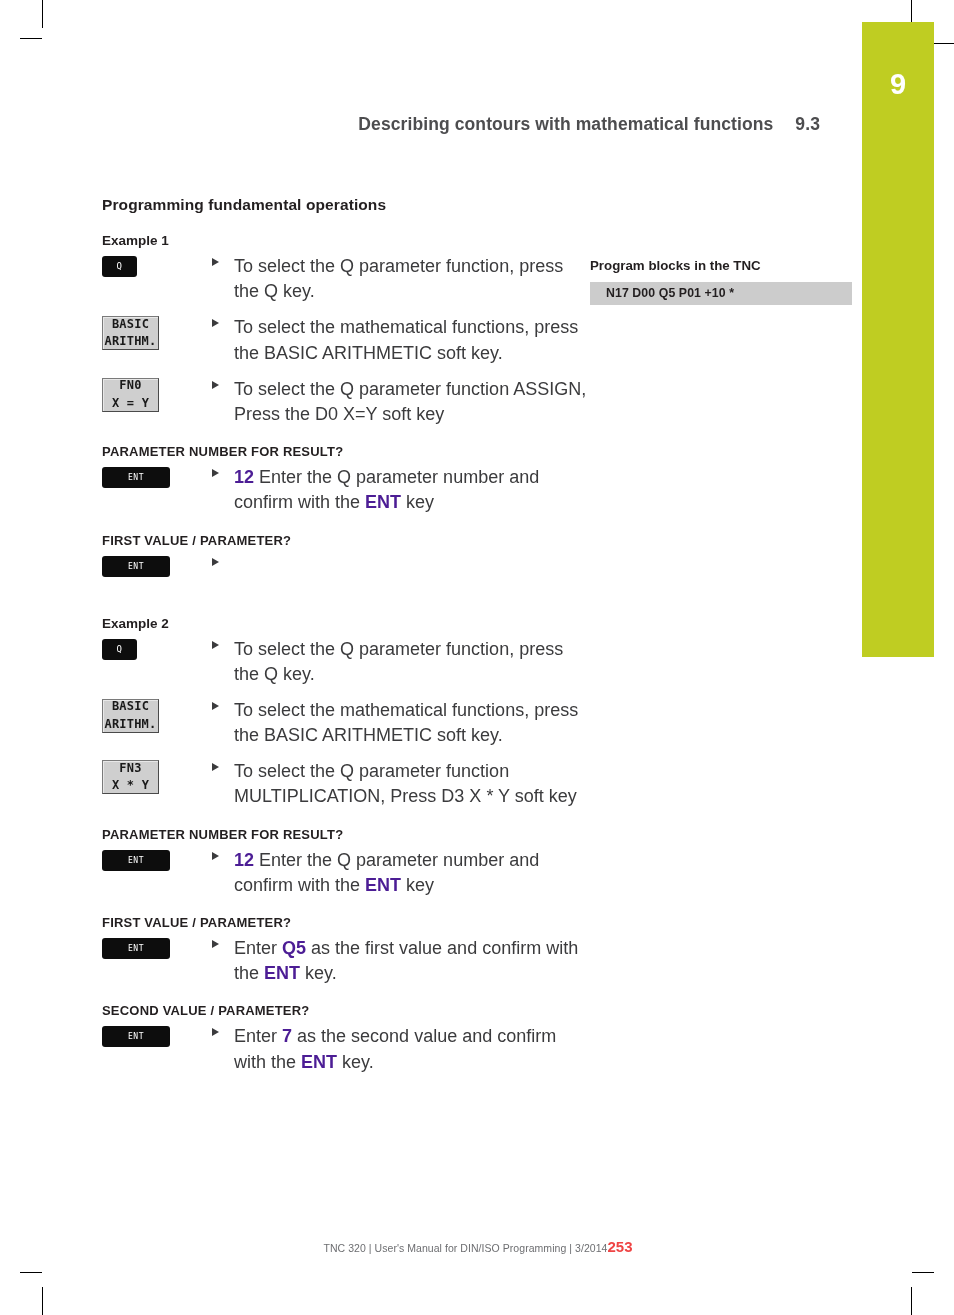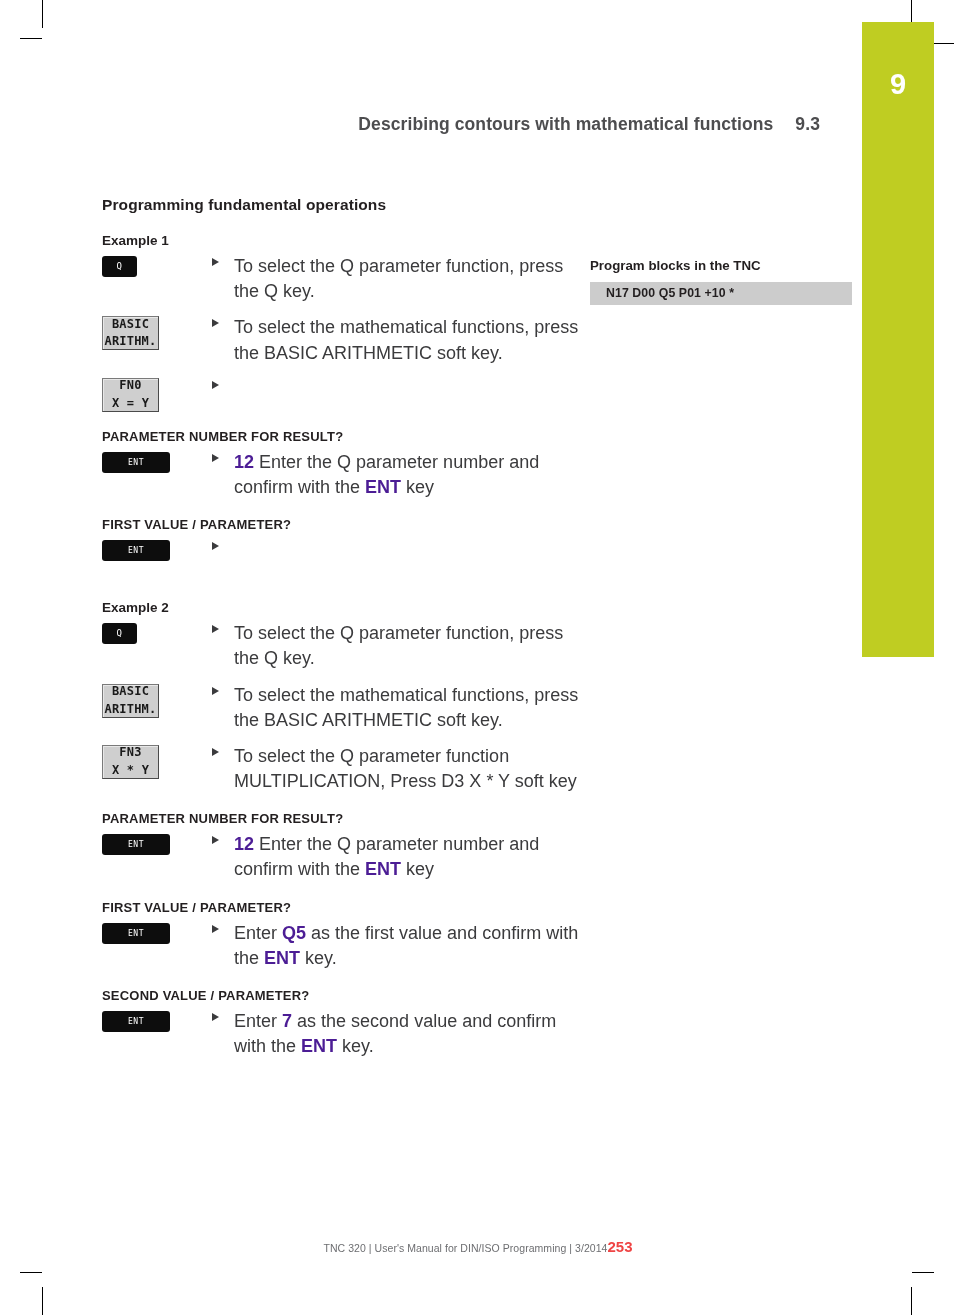--- a/index.html
+++ b/index.html
@@ -259,20 +259,21 @@
       <div class="step">
         <div class="key-col">
           <div class="softkey">
             <span>FN0</span>
             <span>X = Y</span>
           </div>
         </div>
         <div class="bullet-col">
           <span class="tri"></span>
         </div>
+        <div class="text-col">To select the Q parameter function ASSIGN, Press the D0 X=Y soft key</div>
       </div>
       <div class="gap-sm"></div>
       <div class="dialog-prompt">PARAMETER NUMBER FOR RESULT?</div>
       <div class="step">
         <div class="key-col"><span class="hardkey ent">ENT</span></div>
         <div class="bullet-col">
           <span class="tri"></span>
         </div>
         <div class="text-col"><b>12</b><span> Enter the Q parameter number and confirm with the </span><b>ENT</b><span> key</span></div>
       </div>

